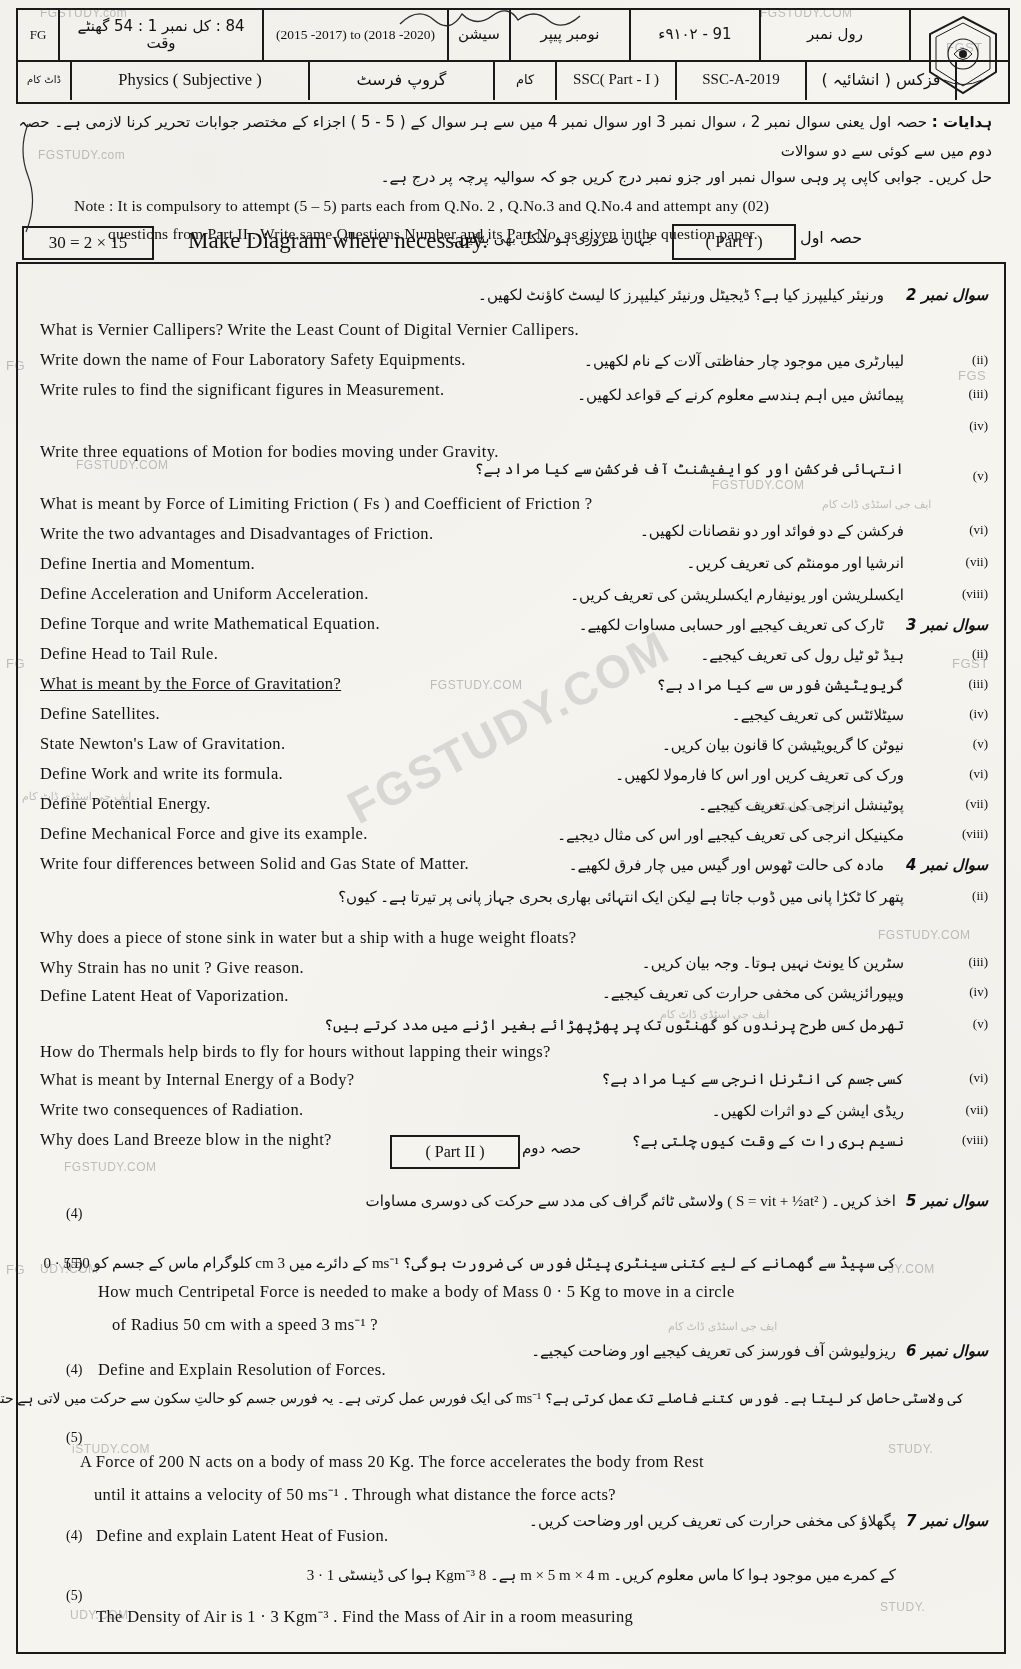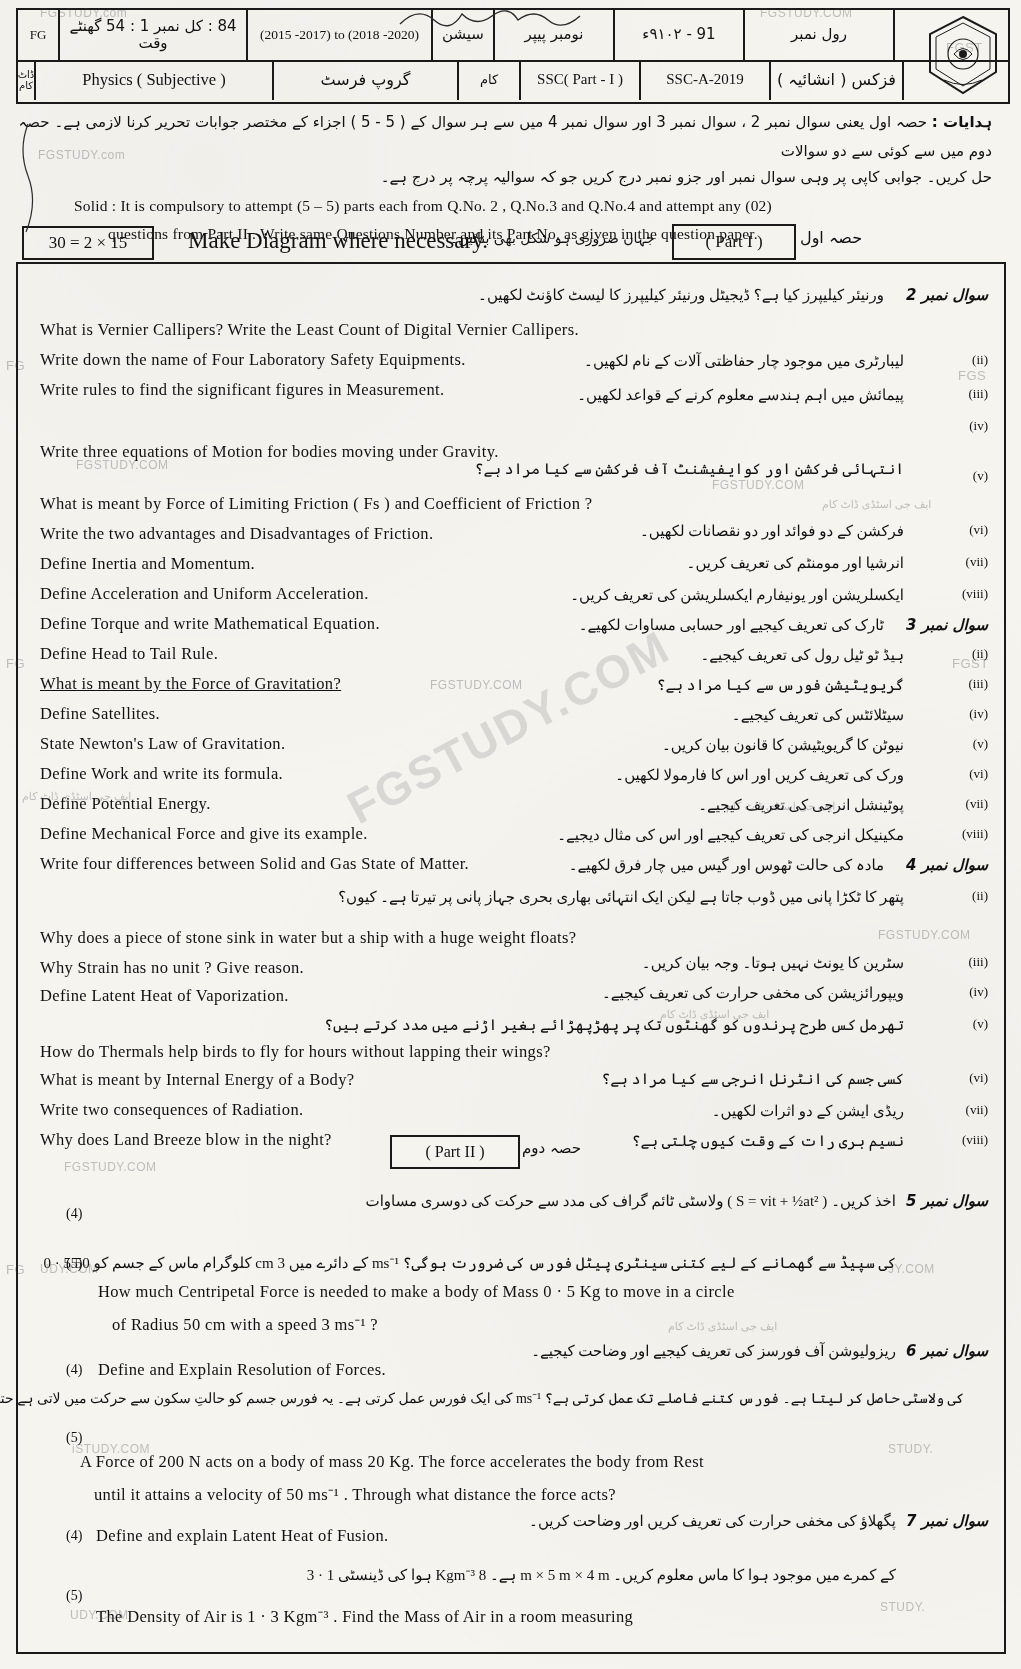--- a/index.html
+++ b/index.html
@@ -117,37 +117,37 @@
 </style>
 </head>
 <body>
 
 <div class="page">
 
   <div class="header-box">
 
     <div class="hdr-row hdr-top">
       <div class="cell" style="width:40px;font-size:13px;">FG</div>
-      <div class="cell urdu" style="width:188px;">48  :  کل نمبر   1 : 45 گھنٹے  وقت</div>
+      <div class="cell urdu" style="width:204px;">48  :  کل نمبر   1 : 45 گھنٹے  وقت</div>
       <div class="cell" style="width:185px;font-size:13.5px;">(2015 -2017) to  (2018 -2020)</div>
       <div class="cell urdu" style="width:62px;">سیشن</div>
       <div class="cell urdu" style="width:120px;">نومبر پیپر</div>
       <div class="cell urdu" style="width:130px;">19 - ۲۰۱۹ء</div>
       <div class="cell urdu" style="width:150px;">رول نمبر</div>
       <div class="cell" style="flex:1;"></div>
     </div>
 
     <div class="hdr-row hdr-bot">
-      <div class="cell urdu" style="width:16px;font-size:10px;">ڈاٹ کام</div>
+      <div class="cell urdu" style="width:52px;font-size:10px;">ڈاٹ کام</div>
       <div class="cell" style="width:238px;font-size:16.5px;">Physics ( Subjective )</div>
       <div class="cell urdu" style="width:185px;font-size:16px;">گروپ فرسٹ</div>
       <div class="cell urdu" style="width:62px;font-size:13px;">کام</div>
       <div class="cell" style="width:120px;font-size:15px;">SSC( Part - I )</div>
       <div class="cell" style="width:130px;font-size:15px;">SSC-A-2019</div>
-      <div class="cell urdu" style="width:133px;font-size:16px;">فزکس ( انشائیہ )</div>
+      <div class="cell urdu" style="width:150px;font-size:16px;">فزکس ( انشائیہ )</div>
       <div class="cell" style="flex:1;"></div>
     </div>
 
     <div class="logo">
       <svg width="78" height="82" viewBox="0 0 78 82">
         <polygon points="39,3 72,20 72,58 39,79 6,58 6,20" fill="none" stroke="#1a1a1a" stroke-width="2"></polygon>
         <polygon points="39,9 66,23 66,55 39,72 12,55 12,23" fill="none" stroke="#1a1a1a" stroke-width="1"></polygon>
         <circle cx="39" cy="40" r="15" fill="none" stroke="#1a1a1a" stroke-width="1.2"></circle>
         <path d="M30 40 q9 -11 18 0 q-9 11 -18 0z" fill="none" stroke="#1a1a1a" stroke-width="1"></path>
         <circle cx="39" cy="40" r="4" fill="#1a1a1a"></circle>
@@ -156,21 +156,21 @@
     </div>
   </div>
 
   <div class="instructions">
     <div class="ins-urdu urdu">
       <span class="hidayat">ہدایات :</span>
       <span>حصہ اول یعنی سوال نمبر 2 ، سوال نمبر 3 اور سوال نمبر 4 میں سے ہر سوال کے ( 5 - 5 ) اجزاء کے مختصر جوابات تحریر کرنا لازمی ہے۔ حصہ دوم میں سے کوئی سے دو سوالات</span>
     </div>
     <div class="ins-urdu urdu" style="line-height:1.6;">حل کریں۔ جوابی کاپی پر وہی سوال نمبر اور جزو نمبر درج کریں جو کہ سوالیہ پرچہ پر درج ہے۔</div>
     <div class="note">
-      <b>Solid :</b>
+      <b>Note :</b>
       <span>It is compulsory to attempt (5 – 5) parts each from Q.No. 2 , Q.No.3 and Q.No.4 and attempt any (02)</span>
     </div>
     <div class="note" style="padding-left:92px;">questions from Part II . Write same Questions Number and its Part No. as given in the question paper.</div>
   </div>
 
   <div class="marks-box">30 = 2 × 15</div>
   <div class="diagram-note">Make Diagram where necessary.</div>
   <div class="diagram-urdu urdu">جہاں ضروری ہو شکل بھی بنائیں۔</div>
   <div class="part1-box">( Part I )</div>
   <div class="part1-urdu urdu">حصہ اول</div>

